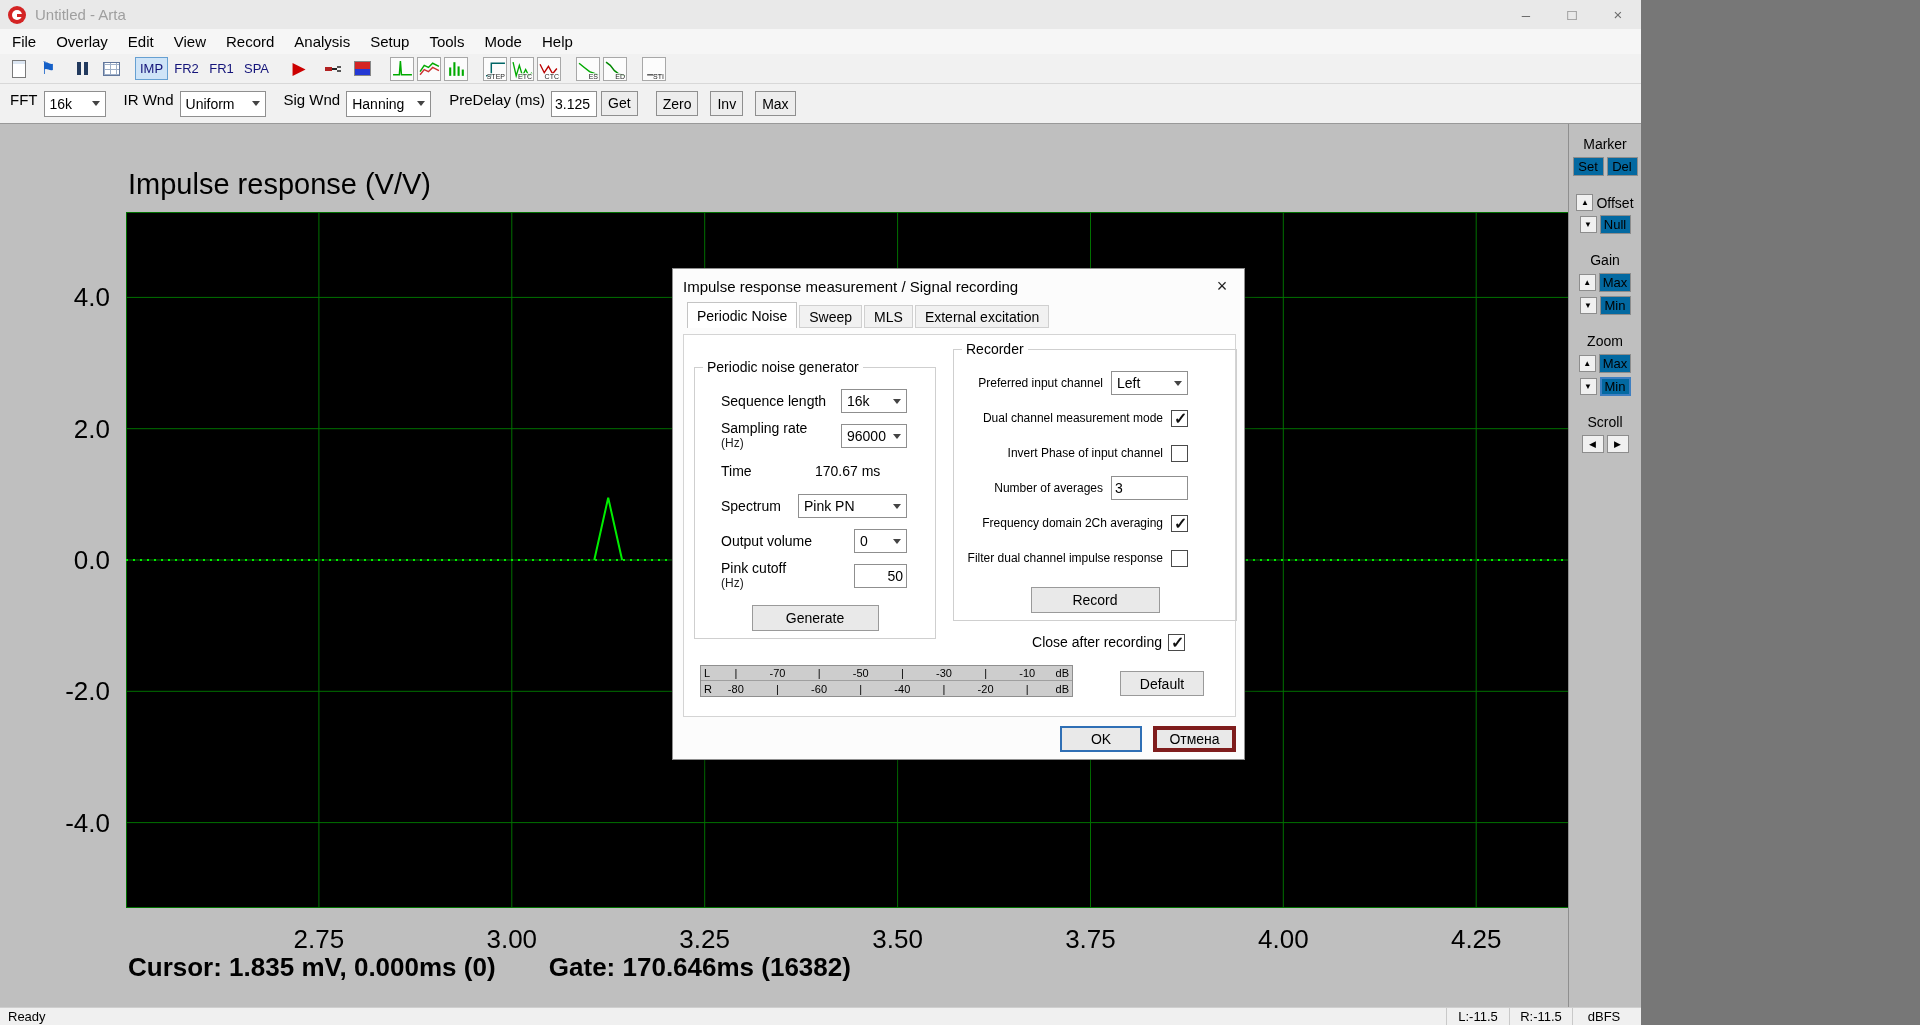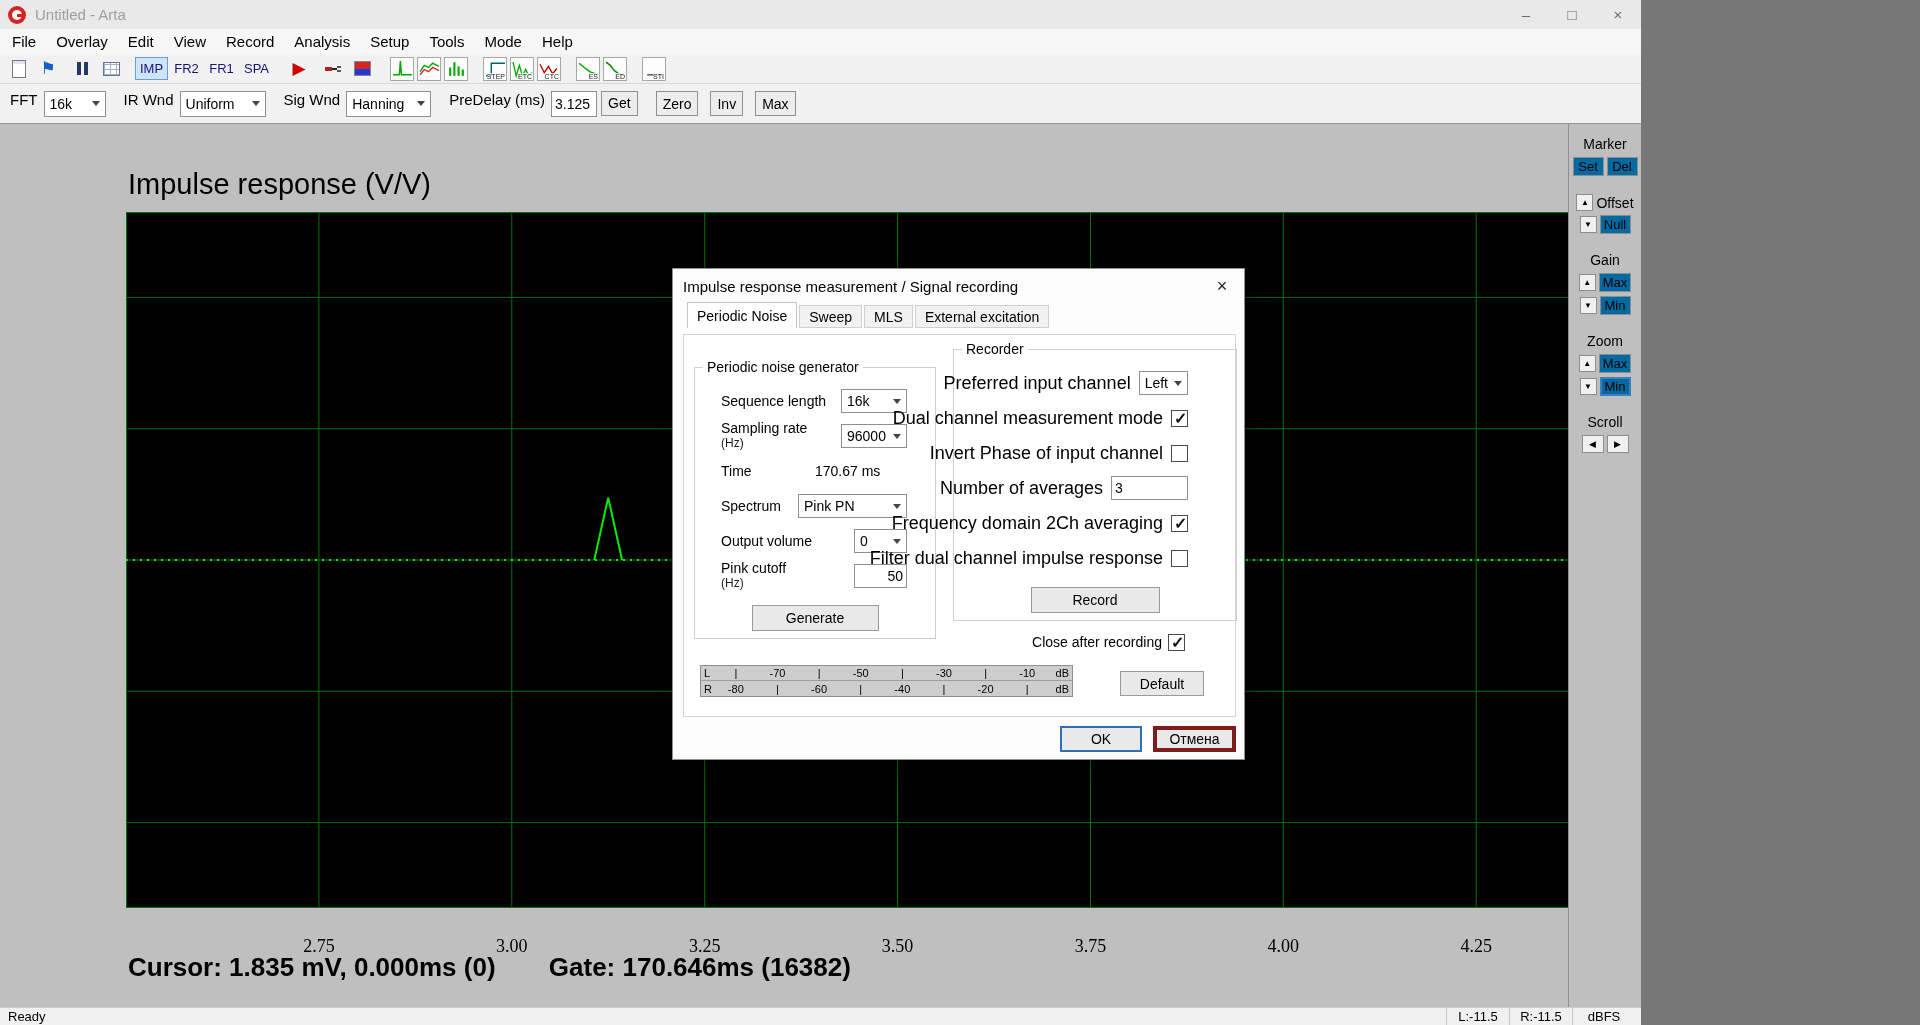--- a/index.html
+++ b/index.html
@@ -59,21 +59,21 @@
   .ml4 { margin-left:4px; } .ml12 { margin-left:12px; }
 
   
   .chart-region { position:absolute; top:124px; left:0; width:1847px; height:883px; }
   .chart-title { position:absolute; left:128px; top:44px; font-size:29px; }
   .zoom-label { position:absolute; right:93px; top:48px; font-size:26px; }
   .chart-canvas { position:absolute; left:126px; top:88px; width:1628px; height:696px; display:block; }
   .y-labels { position:absolute; left:0; top:88px; width:118px; height:696px; }
   .y-tick { position:absolute; right:8px; transform:translateY(-50%); font-size:26px; }
   .x-labels { position:absolute; left:126px; top:800px; width:1628px; height:32px; }
-  .x-tick { position:absolute; top:12px; transform:translateX(-50%); font-size:18px;font-family:Liberation Serif, serif; }
+  .x-tick { position:absolute; top:0; transform:translateX(-50%); font-size:26px; }
   .x-unit { position:absolute; left:1609px; top:0; transform:translateX(-50%); font-size:26px; }
   .cursor-line { position:absolute; left:128px; top:828px; font-size:26px;font-weight:bold; }
   .cursor-line .gate { margin-left:46px; }
   .arta-side { position:absolute; left:1758px; top:134px; writing-mode:vertical-rl; text-orientation:upright; font-size:27px; letter-spacing:12px; }
 
   
   .right-panel { position:absolute; top:124px; right:0; width:73px; height:883px; border-left:1px solid #8f8f8f; display:flex; flex-direction:column; align-items:center; padding-top:12px; font-size:14px; background:#bfbfbf; }
   .rp-label { margin-bottom:5px; }
   .rp-row { display:flex; gap:3px; margin-bottom:4px; align-items:center; }
   .rp-btn { min-width:31px; height:19px; font-size:13px; background:#0369a1; border:1px solid #8d8d8d; padding:0 3px; line-height:1; }
@@ -100,21 +100,21 @@
   .groupbox { position:absolute; border:1px solid #cfcfcf; }
   .groupbox.gen { left:10px; top:32px; width:242px; height:272px; }
   .groupbox.rec { left:269px; top:14px; width:284px; height:272px; }
   .group-caption { position:absolute; top:-9px; left:8px; background:#fff; padding:0 4px; font-size:14px; }
   .rows { display:flex; flex-direction:column; padding-top:20px; gap:9px; }
   .gen-row { height:26px; display:flex; align-items:center; justify-content:space-between; padding:0 28px 0 26px; }
   .gen-label { font-size:14px; line-height:15px; }
   .gen-label .sub { display:block; font-size:12px; color:#222; }
   .gen-value { width:92px; font-size:14px; }
   .rec-row { height:26px; display:flex; align-items:center; justify-content:flex-end; gap:8px; padding-right:48px; }
-  .rec-label { font-size:18px; white-space:nowrap; }
+  .rec-label { font-size:12px; white-space:nowrap; }
   .w66 { width:66px; } .w109 { width:109px; } .w53 { width:53px; } .w77 { width:77px; }
   .dlg-combo { height:24px; }
   .dlg-input { height:24px; }
   .ta-r { text-align:right; }
   .checkbox { width:17px; height:17px; border:1px solid #4a4a4a; background:#fff; position:relative; flex:none; }
   .checkbox.checked::after { content:"✓"; position:absolute; left:2px; top:-2px; font-size:16px; font-weight:bold; color:#101010; }
   .dlg-btn { height:26px; background:#e9e9e9; border:1px solid #9a9a9a; font-size:14px; }
   .generate { display:block; margin:16px auto 0; width:127px; }
   .record-btn { display:block; margin:16px auto 0; width:129px; }
   .close-after { position:absolute; right:50px; top:297px; height:20px; display:flex; align-items:center; gap:6px; font-size:14px; }
@@ -302,20 +302,27 @@
         <line x1="1350.2" y1="1" x2="1350.2" y2="695" stroke="#007100" stroke-width="1"></line>
         <line x1="1543.1" y1="1" x2="1543.1" y2="695" stroke="#007100" stroke-width="1"></line>
         <line x1="1" y1="85.4" x2="1627" y2="85.4" stroke="#007100" stroke-width="1"></line>
         <line x1="1" y1="216.7" x2="1627" y2="216.7" stroke="#007100" stroke-width="1"></line>
         <line x1="1" y1="348.0" x2="1627" y2="348.0" stroke="#007100" stroke-width="1"></line>
         <line x1="1" y1="479.3" x2="1627" y2="479.3" stroke="#007100" stroke-width="1"></line>
         <line x1="1" y1="610.6" x2="1627" y2="610.6" stroke="#007100" stroke-width="1"></line>
         <line x1="0" y1="348.0" x2="1628" y2="348.0" stroke="#00ee00" stroke-width="2" stroke-dasharray="2 5"></line>
         <polyline points="468.3,348.0 482.2,285.6 496.1,348.0" fill="none" stroke="#00ee00" stroke-width="2"></polyline>
       </svg>
+    <div id="y-labels" class="y-labels">
+        <div class="y-tick" style="top: 85.3585px;">4.0</div>
+        <div class="y-tick" style="top: 216.679px;">2.0</div>
+        <div class="y-tick" style="top: 348px;">0.0</div>
+        <div class="y-tick" style="top: 479.321px;">-2.0</div>
+        <div class="y-tick" style="top: 610.642px;">-4.0</div>
+      </div>
     <div id="x-labels" class="x-labels">
       <div class="x-unit">ms</div>
     <div class="x-tick" style="left: 192.891px;">2.75</div>
         <div class="x-tick" style="left: 385.782px;">3.00</div>
         <div class="x-tick" style="left: 578.673px;">3.25</div>
         <div class="x-tick" style="left: 771.564px;">3.50</div>
         <div class="x-tick" style="left: 964.455px;">3.75</div>
         <div class="x-tick" style="left: 1157.35px;">4.00</div>
         <div class="x-tick" style="left: 1350.24px;">4.25</div>
         <div class="x-tick" style="left: 1543.13px;">4.50</div>

